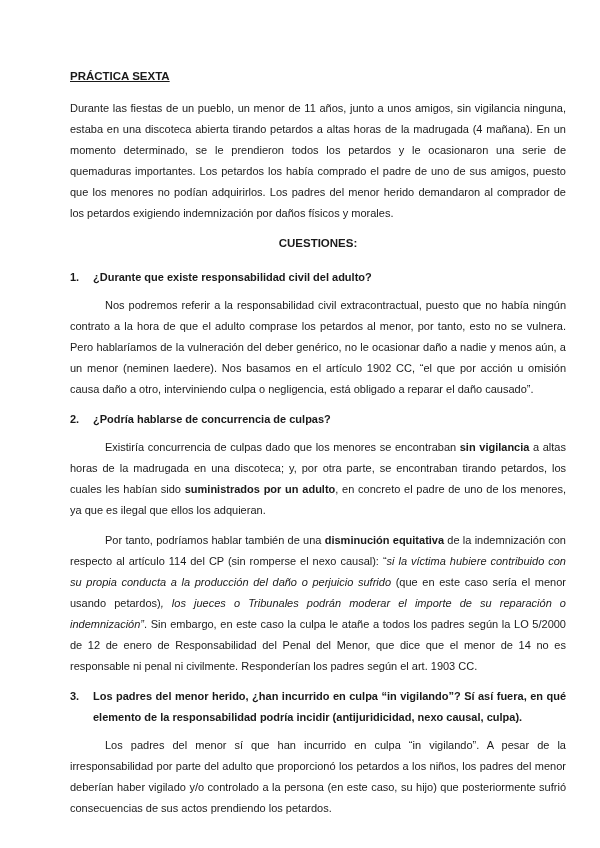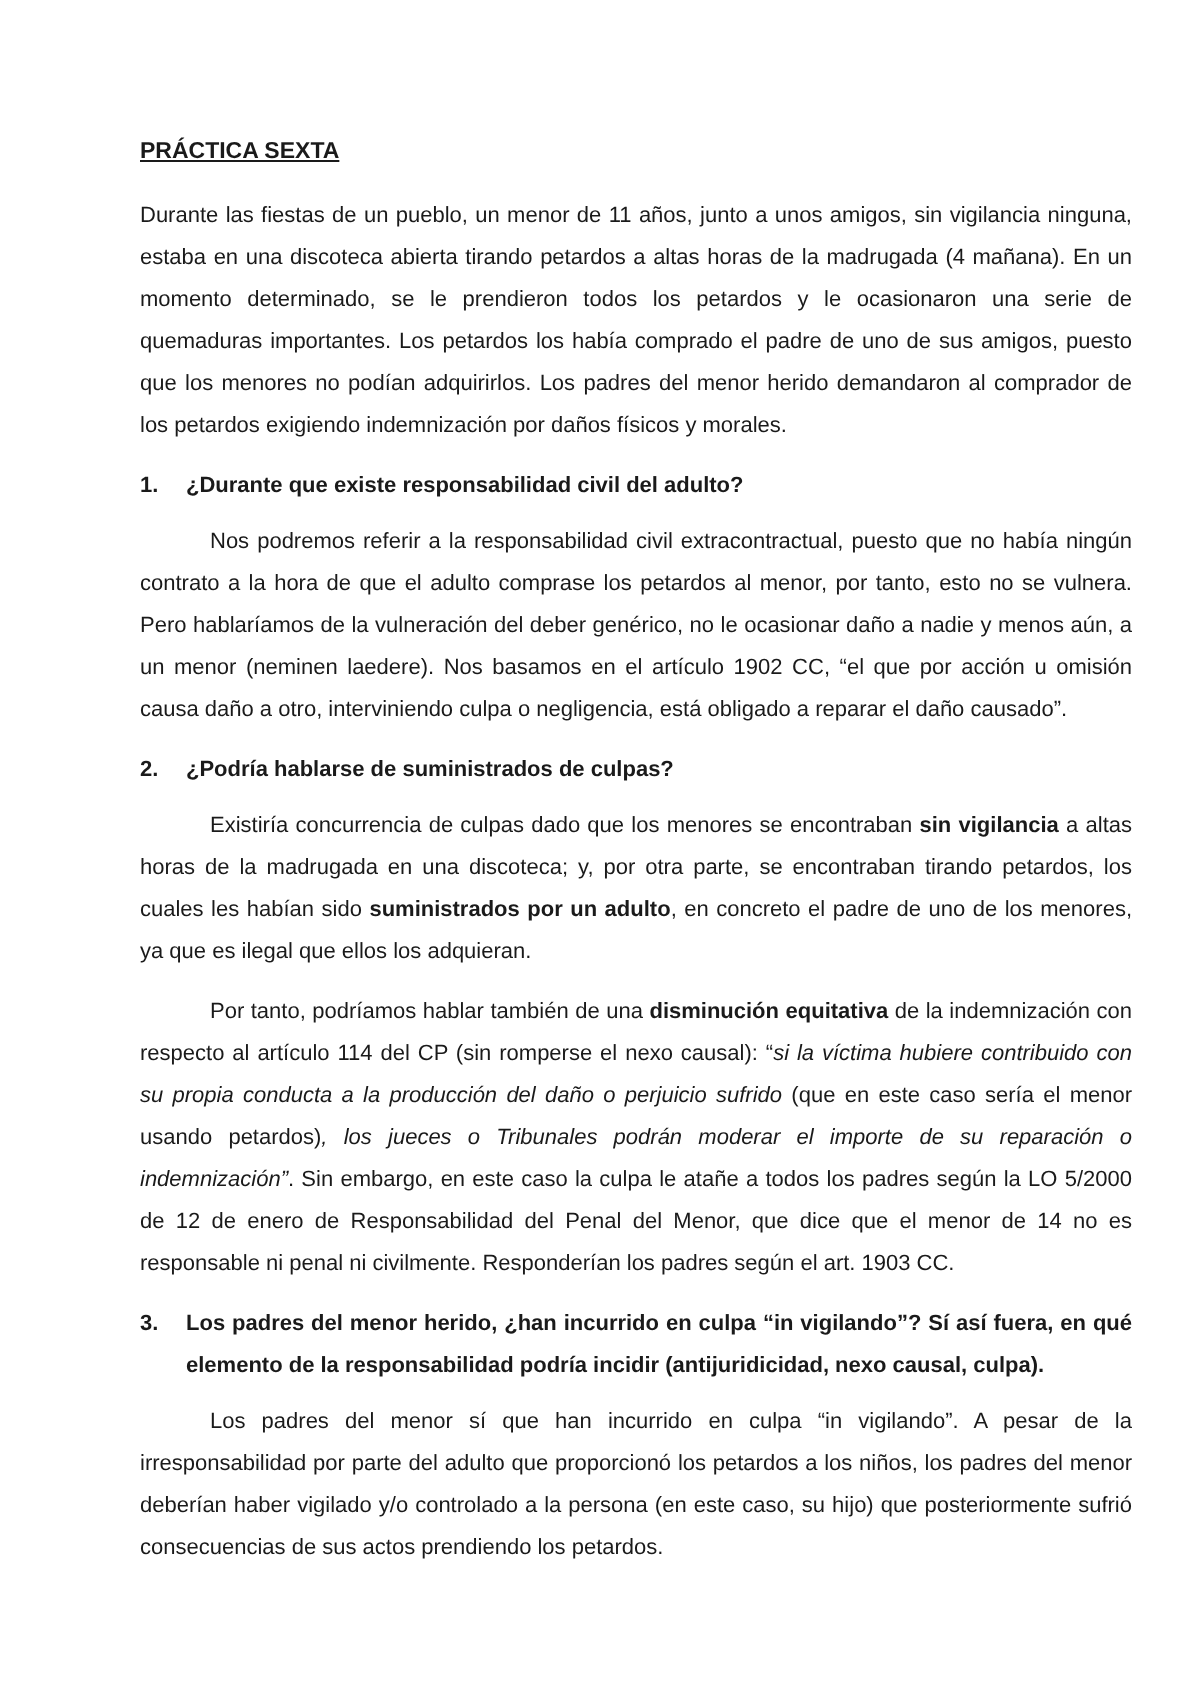--- a/index.html
+++ b/index.html
@@ -44,33 +44,34 @@
 </style>
 </head>
 <body>
 
 <div class="page">
 
   <h1 class="doc-title">PRÁCTICA SEXTA</h1>
 
   <p class="para">Durante las fiestas de un pueblo, un menor de 11 años, junto a unos amigos, sin vigilancia ninguna, estaba en una discoteca abierta tirando petardos a altas horas de la madrugada (4 mañana). En un momento determinado, se le prendieron todos los petardos y le ocasionaron una serie de quemaduras importantes. Los petardos los había comprado el padre de uno de sus amigos, puesto que los menores no podían adquirirlos. Los padres del menor herido demandaron al comprador de los petardos exigiendo indemnización por daños físicos y morales.</p>
 
+  <h2 class="section-heading">CUESTIONES:</h2>
 
   <div class="question">
     <div class="q-heading">
       <span class="q-num">1.</span>
       <span class="q-title">¿Durante que existe responsabilidad civil del adulto?</span>
     </div>
     <p class="para indent"><span>Nos podremos referir a la responsabilidad civil extracontractual, puesto que no había ningún contrato a la hora de que el adulto comprase los petardos al menor, por tanto, esto no se vulnera. Pero hablaríamos de la vulneración del deber genérico, no le ocasionar daño a nadie y menos aún, a un menor (neminen laedere). Nos basamos en el artículo 1902 CC, “el que por acción u omisión causa daño a otro, interviniendo culpa o negligencia, está obligado a reparar el daño causado”.</span></p>
   </div>
 
   <div class="question">
     <div class="q-heading">
       <span class="q-num">2.</span>
-      <span class="q-title">¿Podría hablarse de suministrados de culpas?</span>
+      <span class="q-title">¿Podría hablarse de concurrencia de culpas?</span>
     </div>
     <p class="para indent"><span>Existiría concurrencia de culpas dado que los menores se encontraban </span><span style="font-weight: bold;">sin vigilancia</span><span> a altas horas de la madrugada en una discoteca; y, por otra parte, se encontraban tirando petardos, los cuales les habían sido </span><span style="font-weight: bold;">suministrados por un adulto</span><span>, en concreto el padre de uno de los menores, ya que es ilegal que ellos los adquieran.</span></p>
     <p class="para indent"><span>Por tanto, podríamos hablar también de una </span><span style="font-weight: bold;">disminución equitativa</span><span> de la indemnización con respecto al artículo 114 del CP (sin romperse el nexo causal): “</span><span style="font-style: italic;">si la víctima hubiere contribuido con su propia conducta a la producción del daño o perjuicio sufrido </span><span>(que en este caso sería el menor usando petardos)</span><span style="font-style: italic;">, los jueces o Tribunales podrán moderar el importe de su reparación o indemnización”</span><span>. Sin embargo, en este caso la culpa le atañe a todos los padres según la LO 5/2000 de 12 de enero de Responsabilidad del Penal del Menor, que dice que el menor de 14 no es responsable ni penal ni civilmente. Responderían los padres según el art. 1903 CC.</span></p>
   </div>
 
   <div class="question">
     <div class="q-heading">
       <span class="q-num">3.</span>
       <span class="q-title">Los padres del menor herido, ¿han incurrido en culpa “in vigilando”? Sí así fuera, en qué elemento de la responsabilidad podría incidir (antijuridicidad, nexo causal, culpa).</span>
     </div>

